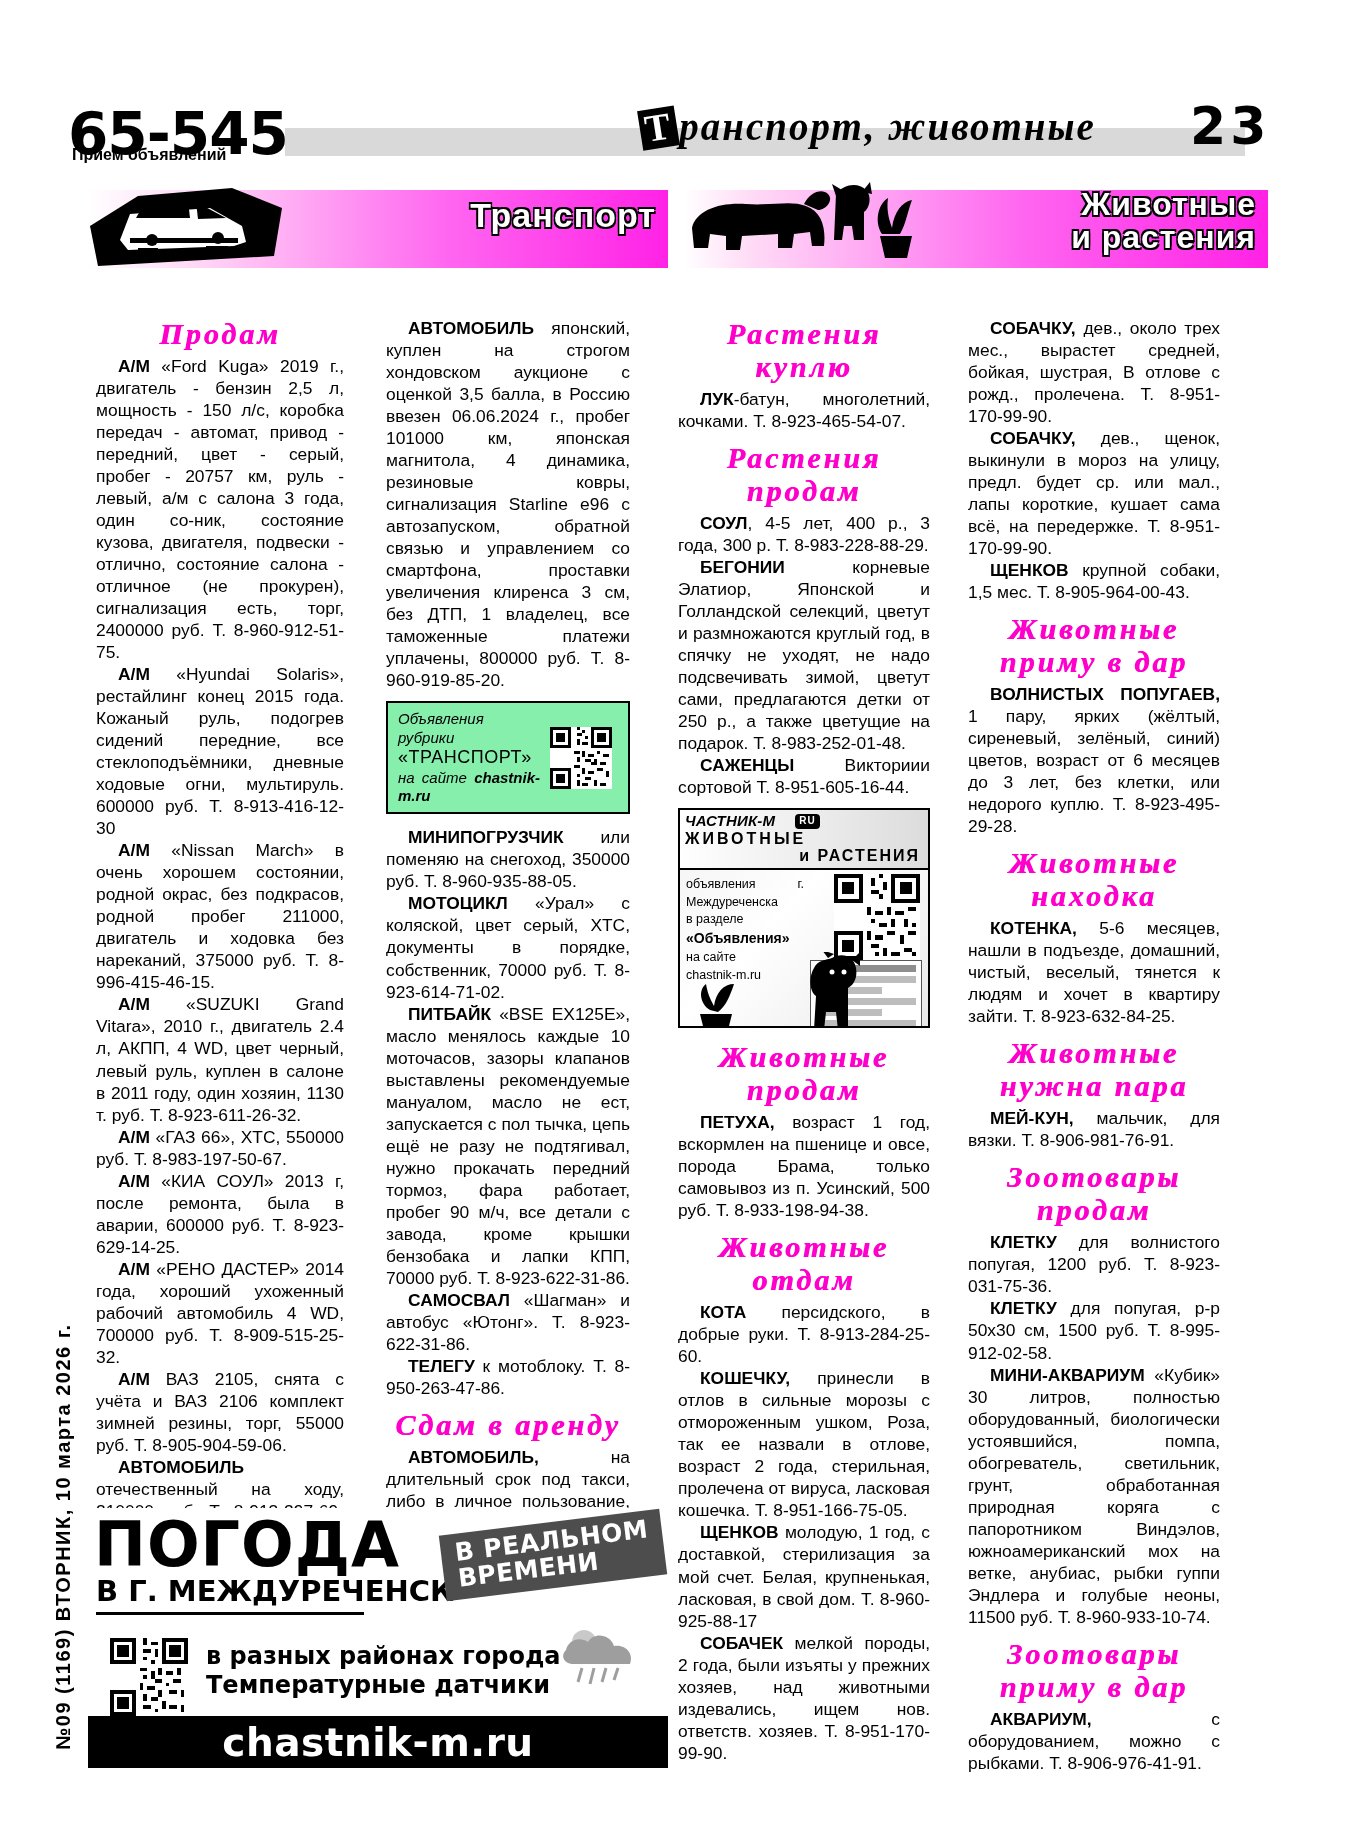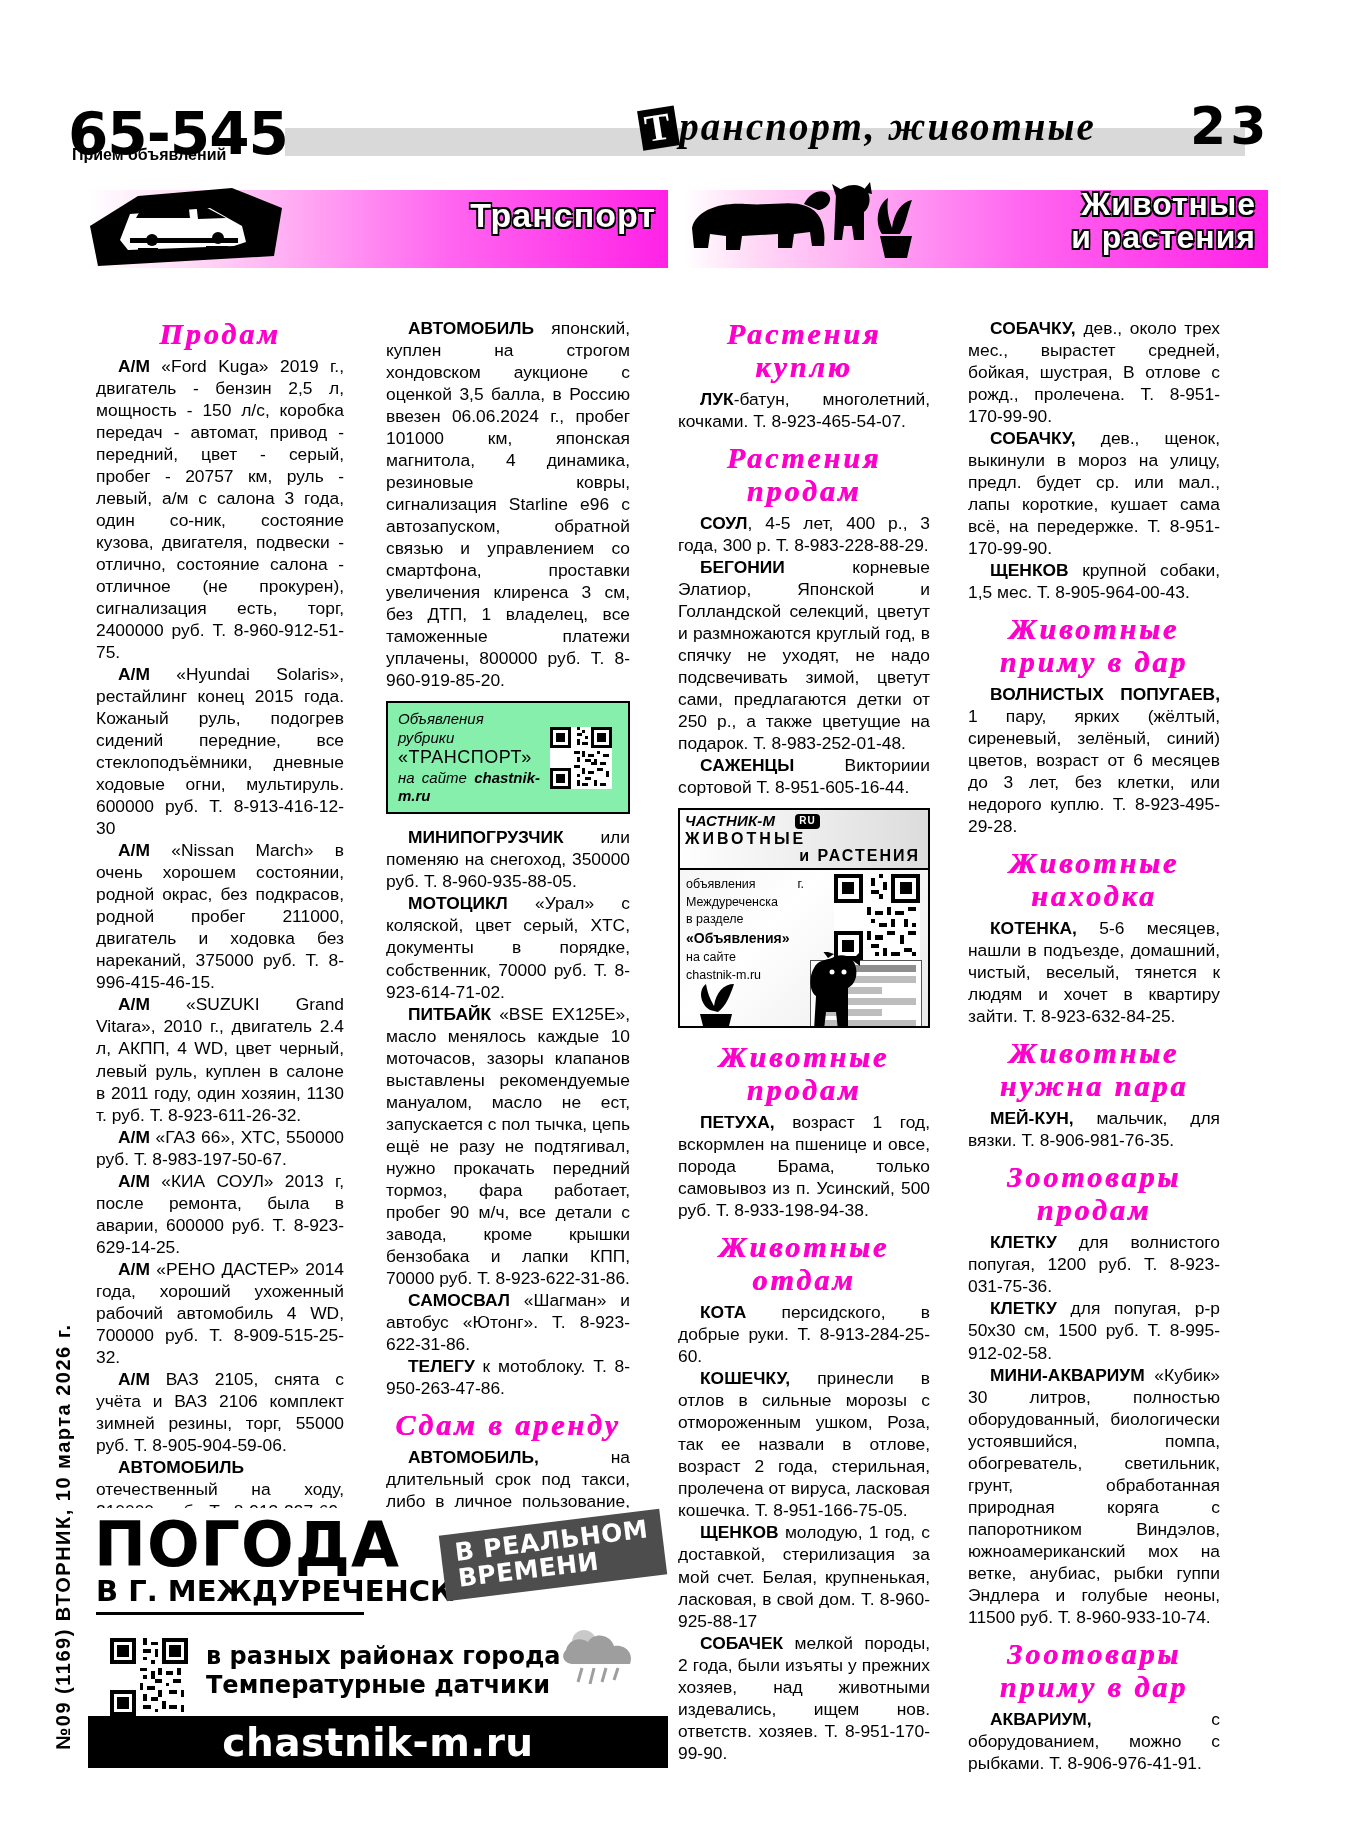--- a/index.html
+++ b/index.html
@@ -454,21 +454,21 @@
     <p class="ad"><span class="kw">СОБАЧКУ,</span><span> дев., щенок, выкинули в мороз на улицу, предл. будет ср. или мал., лапы коротк­ие, кушает сама всё, на передержке. Т. 8-951-170-99-90.</span></p>
     <p class="ad"><span class="kw">ЩЕНКОВ</span><span> крупной собаки, 1,5 мес. Т. 8-905-964-00-43.</span></p>
 
     <div class="rub">Животные приму в дар</div>
     <p class="ad"><span class="kw">ВОЛНИСТЫХ ПОПУГАЕВ,</span><span> 1 пару, ярких (жёлтый, сиреневый, зелёный, синий) цветов, возраст от 6 месяцев до 3 лет, без клетки, или недорого куплю. Т. 8-923-495-29-28.</span></p>
 
     <div class="rub">Животные находка</div>
     <p class="ad"><span class="kw">КОТЕНКА,</span><span> 5-6 месяцев, нашли в подъезде, домашний, чистый, веселый, тянется к людям и хочет в квартиру зайти. Т. 8-923-632-84-25.</span></p>
 
     <div class="rub">Животные нужна пара</div>
-    <p class="ad"><span class="kw">МЕЙ-КУН,</span><span> мальчик, для вязки. Т. 8-906-981-76-35.</span></p>
+    <p class="ad"><span class="kw">МЕЙ-КУН,</span><span> мальчик, для вязки. Т. 8-906-981-76-91.</span></p>
 
     <div class="rub">Зоотовары продам</div>
     <p class="ad"><span class="kw">КЛЕТКУ</span><span> для волнистого попугая, 1200 руб. Т. 8-923-031-75-36.</span></p>
     <p class="ad"><span class="kw">КЛЕТКУ</span><span> для попугая, р-р 50х30 см, 1500 руб. Т. 8-995-912-02-58.</span></p>
     <p class="ad"><span class="kw">МИНИ-АКВАРИУМ</span><span> «Кубик» 30 литров, полностью оборудованный, биологически устоявшийся, помпа, обогреватель, светильник, грунт, обработанная природная коряга с папоротником Виндэлов, южноамериканский мох на ветке, анубиас, рыбки гуппи Эндлера и голубые неоны, 11500 руб. Т. 8-960-933-10-74.</span></p>
 
     <div class="rub">Зоотовары приму в дар</div>
     <p class="ad"><span class="kw">АКВАРИУМ,</span><span> с оборудованием, можно с рыбками. Т. 8-906-976-41-91.</span></p>
   </div>
 

